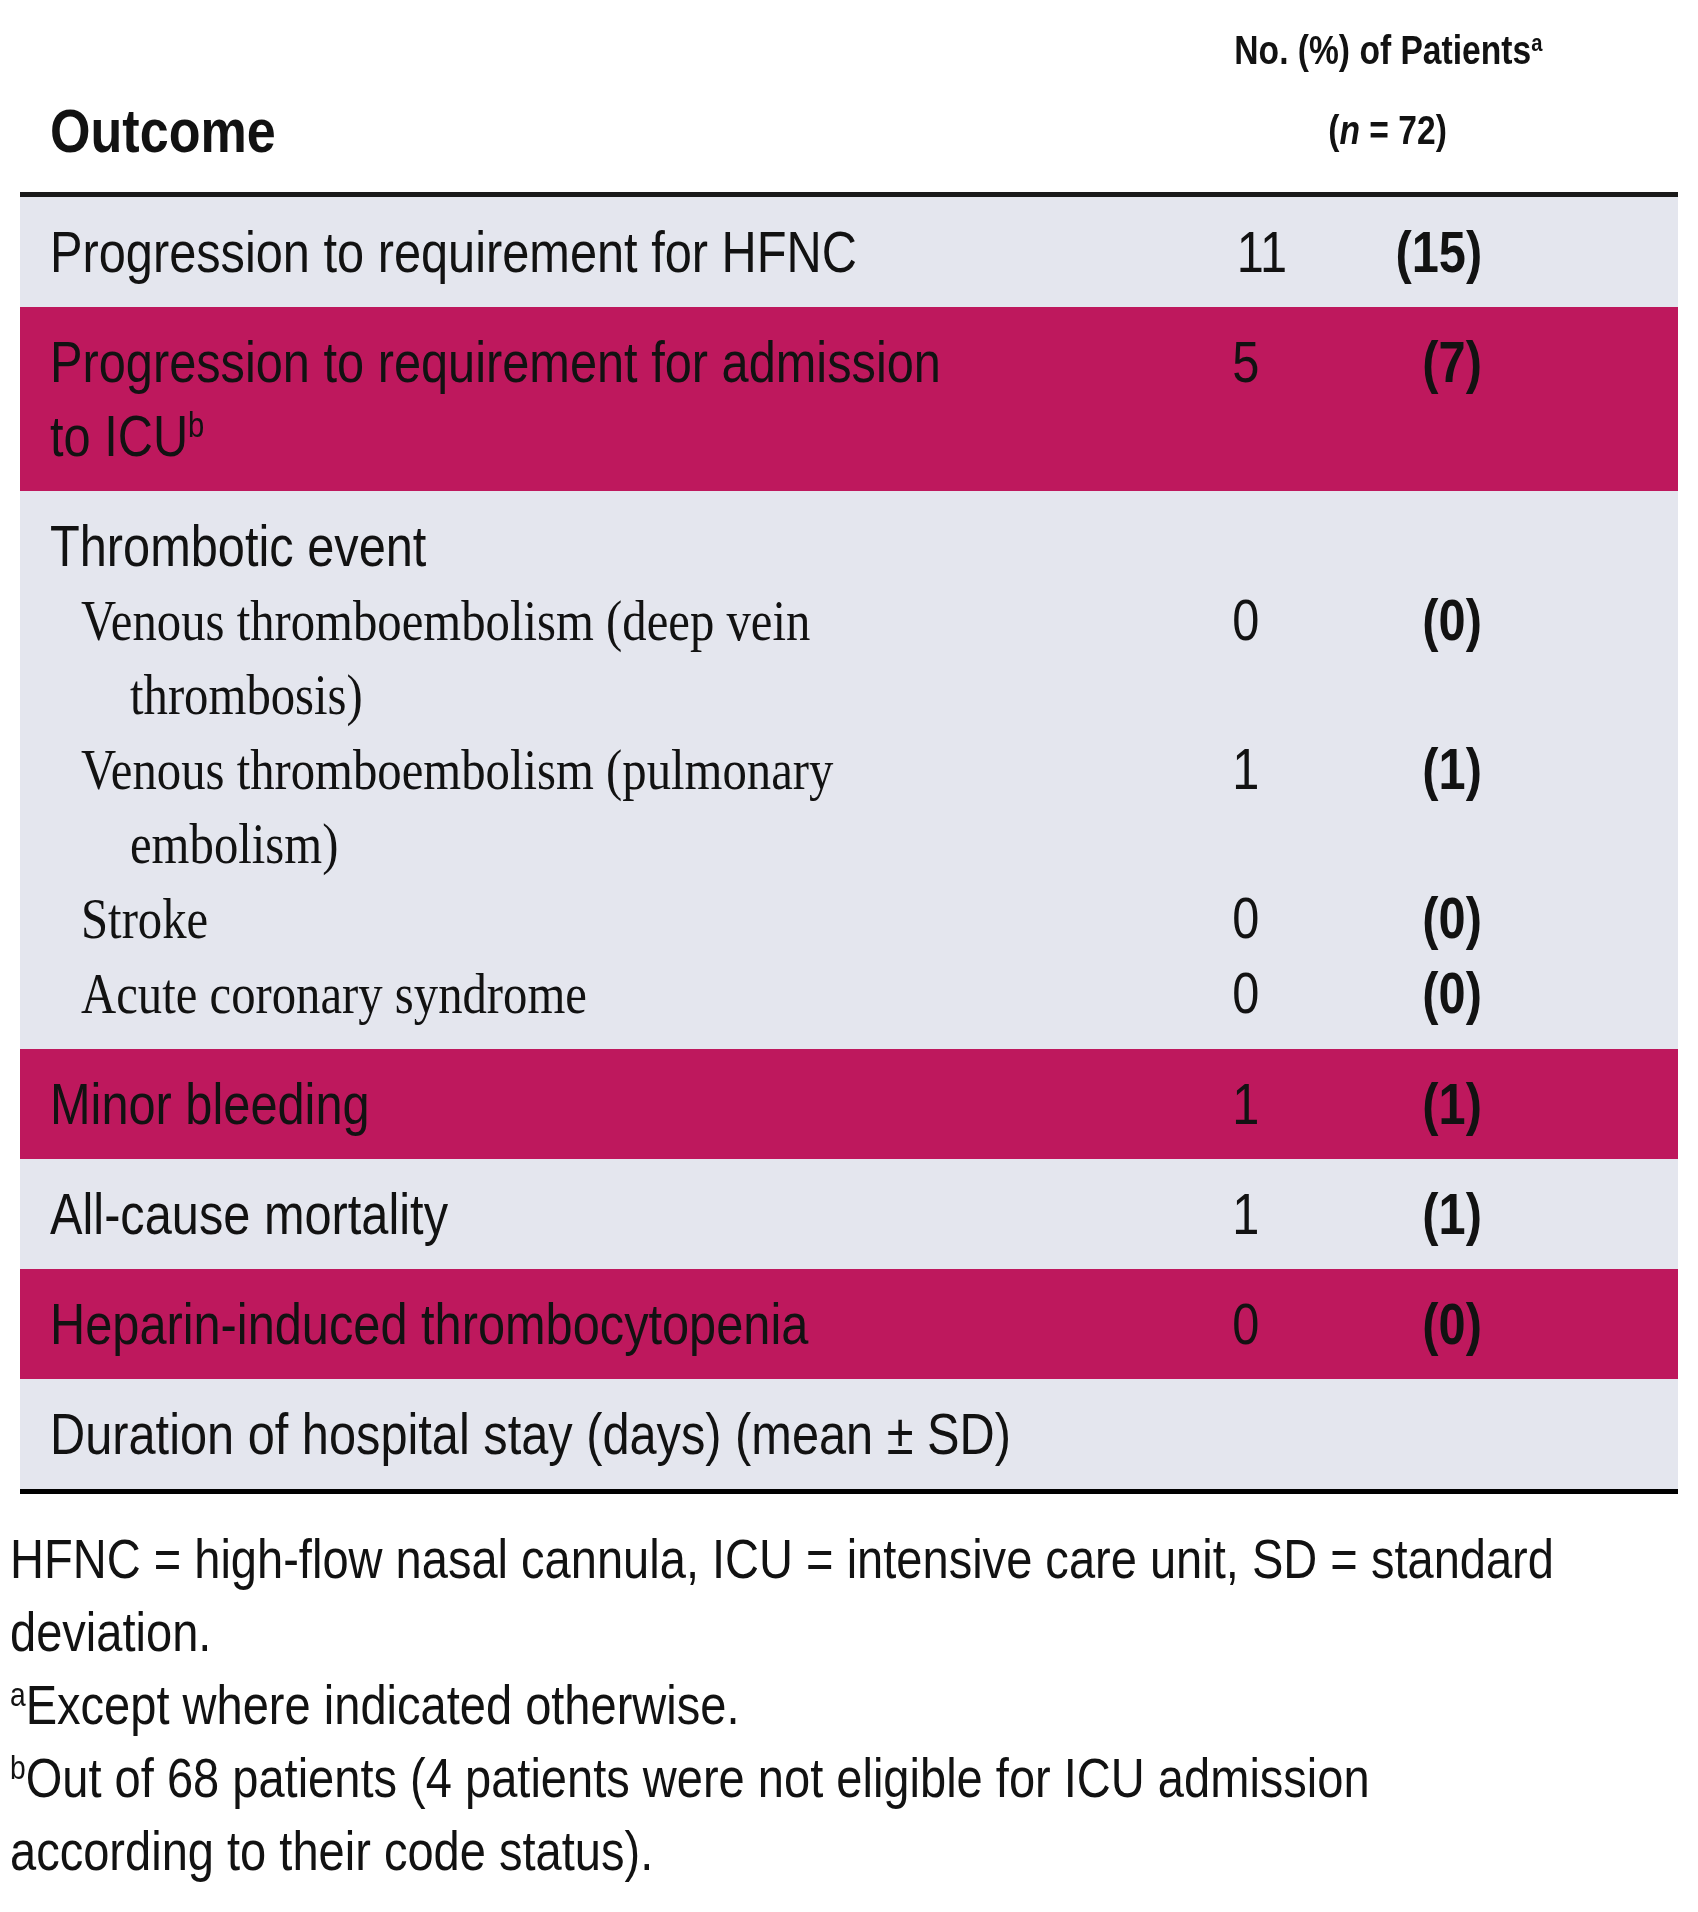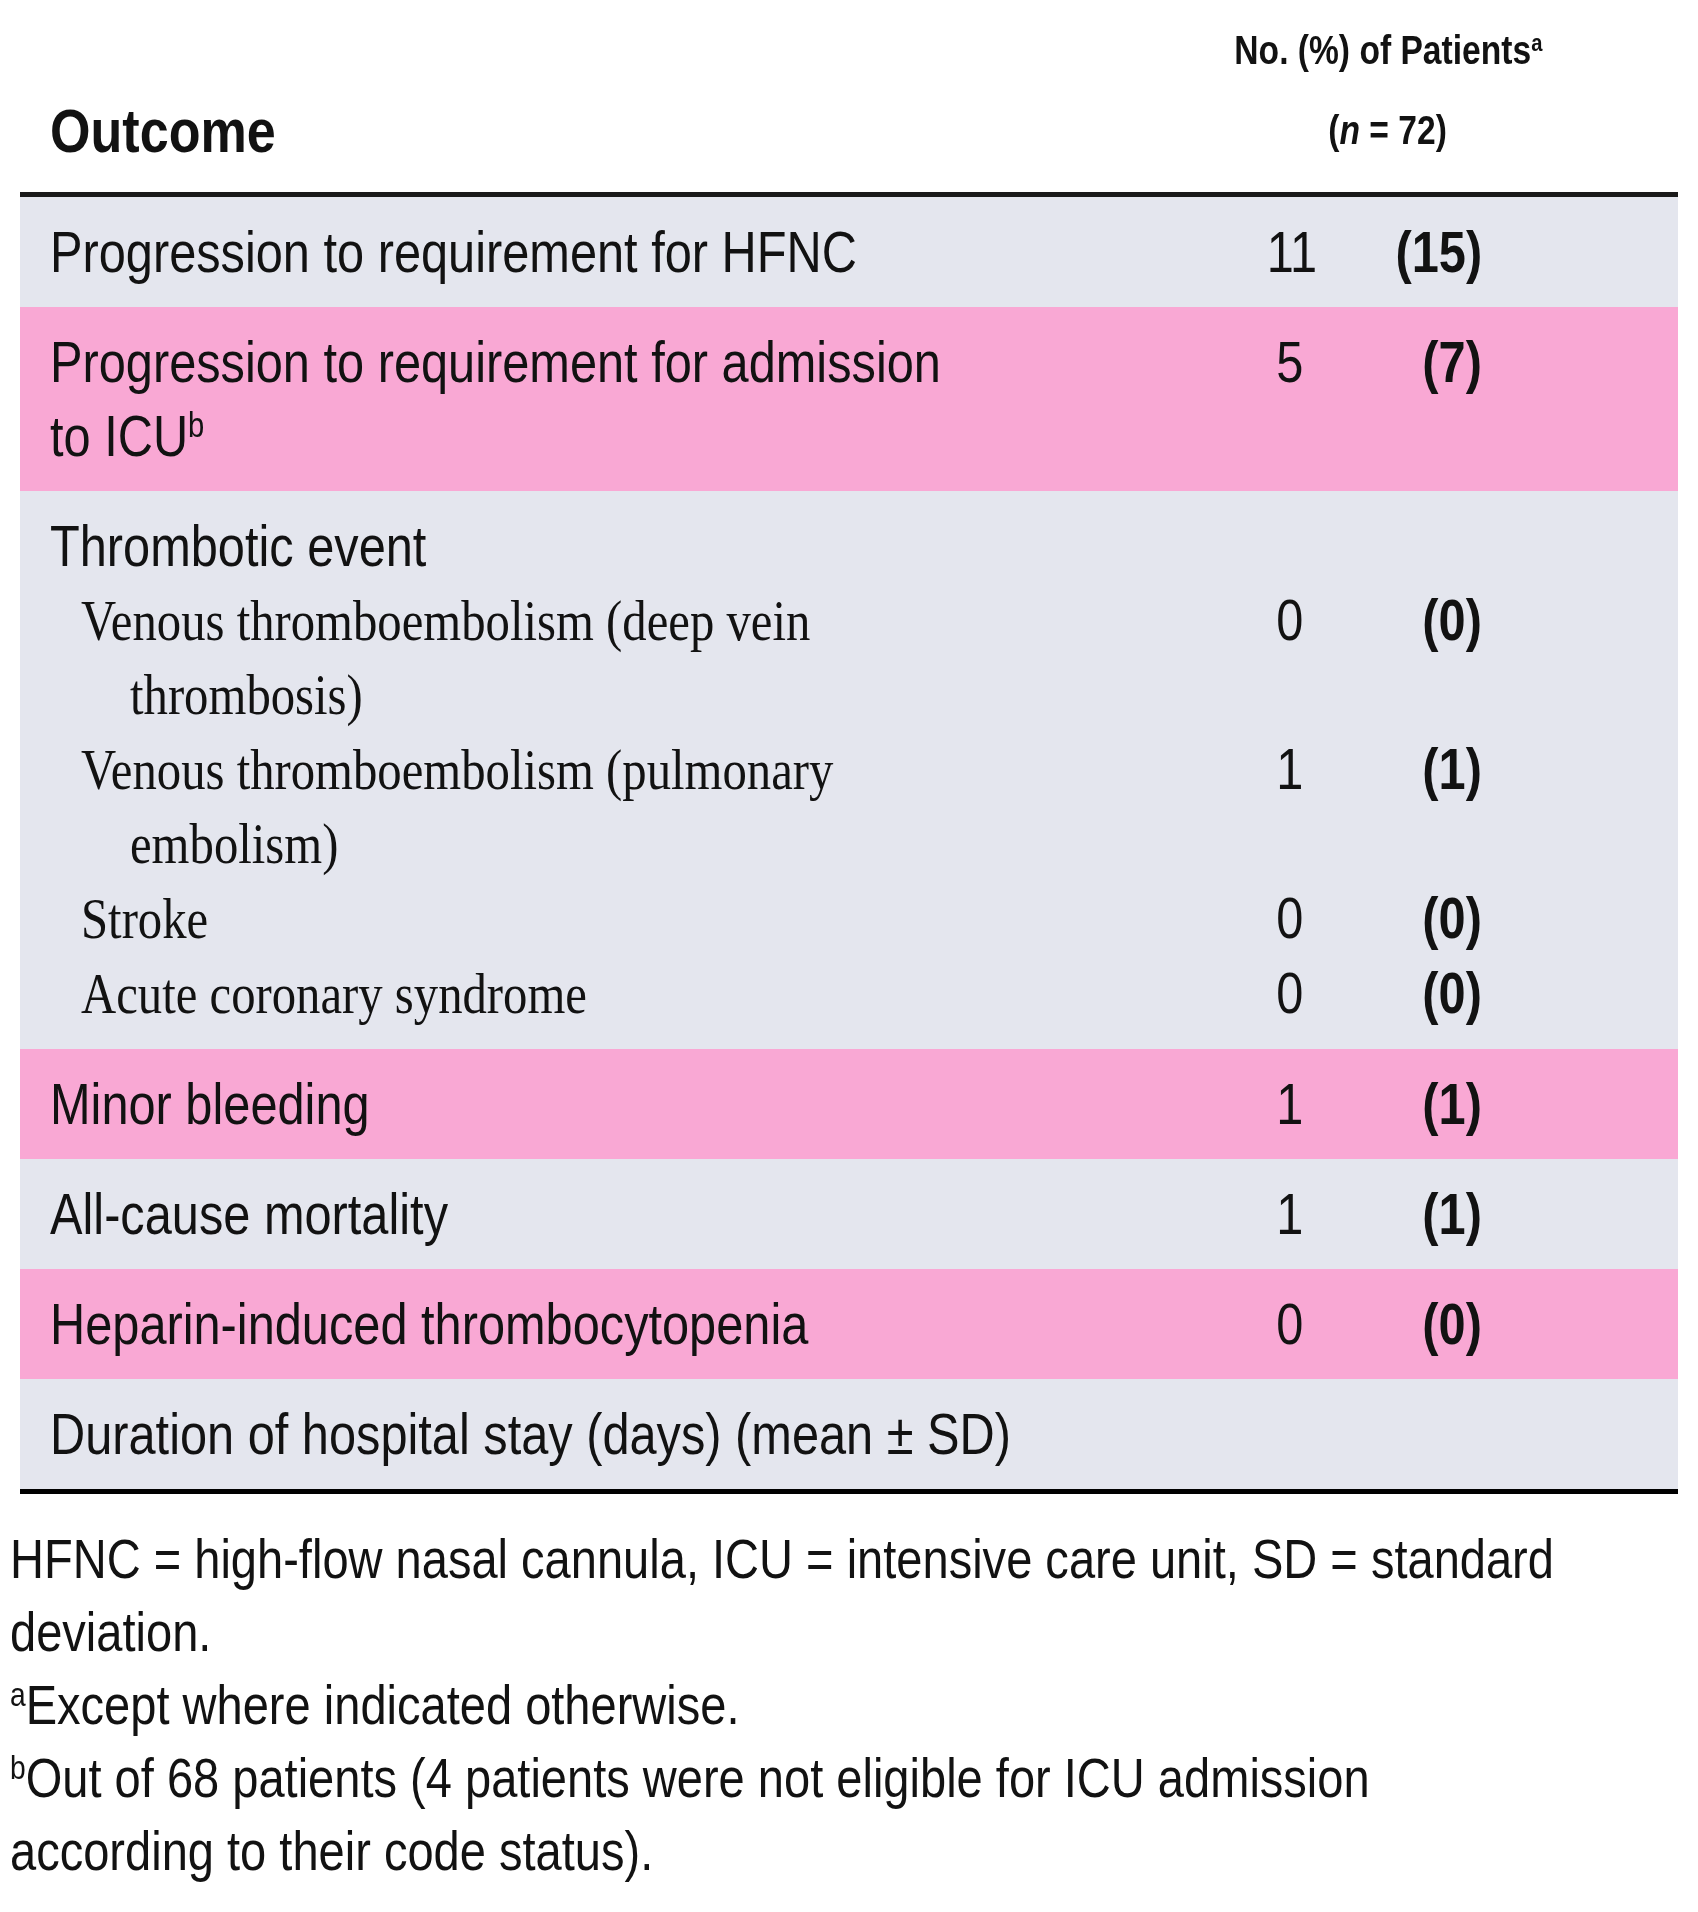--- a/index.html
+++ b/index.html
@@ -51,33 +51,33 @@
   .tx-r { transform-origin: 100% 50%; }
   sup {
     font-size: 60%;
     line-height: 0;
     vertical-align: baseline;
     position: relative;
     top: -0.55em;
   }
   
   .tbody { border-bottom: 5px solid #000000; }
-  .band { padding: 18px 196px 18px 0; background: #f9a8d4; }
+  .band { padding: 18px 196px 18px 0; background: #be185d; }
   .band.shaded { background: #e4e6ee; }
   .line {
     display: flex;
     align-items: baseline;
     font-size: 58px;
     line-height: 74px;
   }
   .label { flex: 1; min-width: 0; }
   .ind-0 { padding-left: 30px; }
   .ind-1 { padding-left: 61px; font-family: Liberation Serif, serif; }
   .ind-2 { padding-left: 110px; font-family: Liberation Serif, serif; }
-  .val-n { width: 120px; text-align: center; }
+  .val-n { width: 120px; text-align: left; }
   .val-p { width: 135px; text-align: right; font-weight: bold; }
   .val-combined { width: 255px; text-align: right; }
   
   .footnotes {
     margin: 28px 20px 0 10px;
     font-size: 56px;
     line-height: 73px;
   }
   .fn-line { white-space: nowrap; }
 </style>

